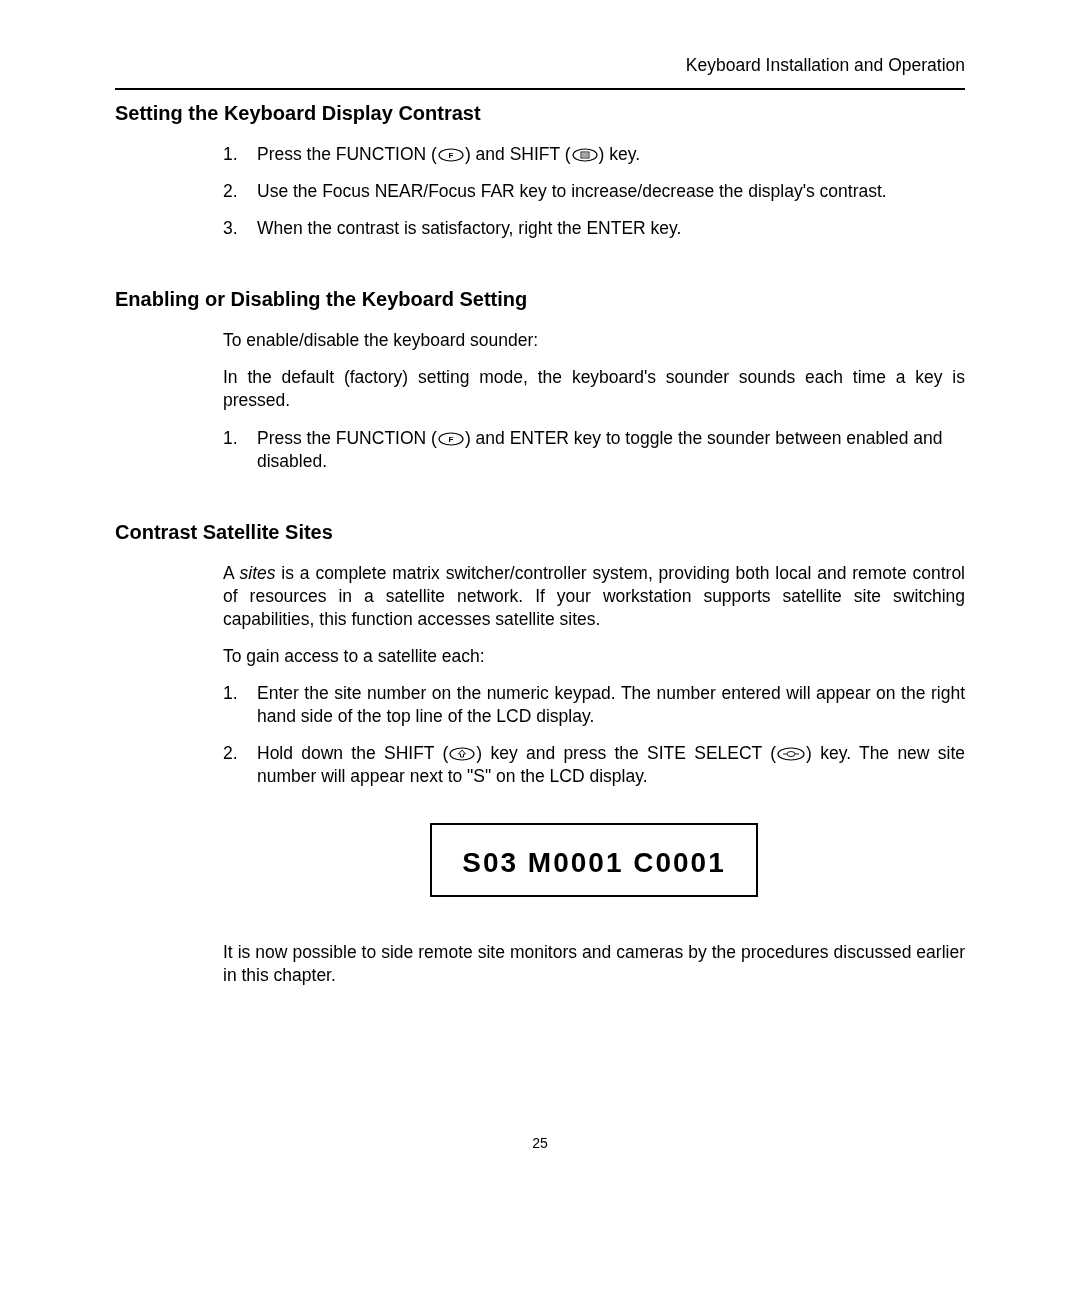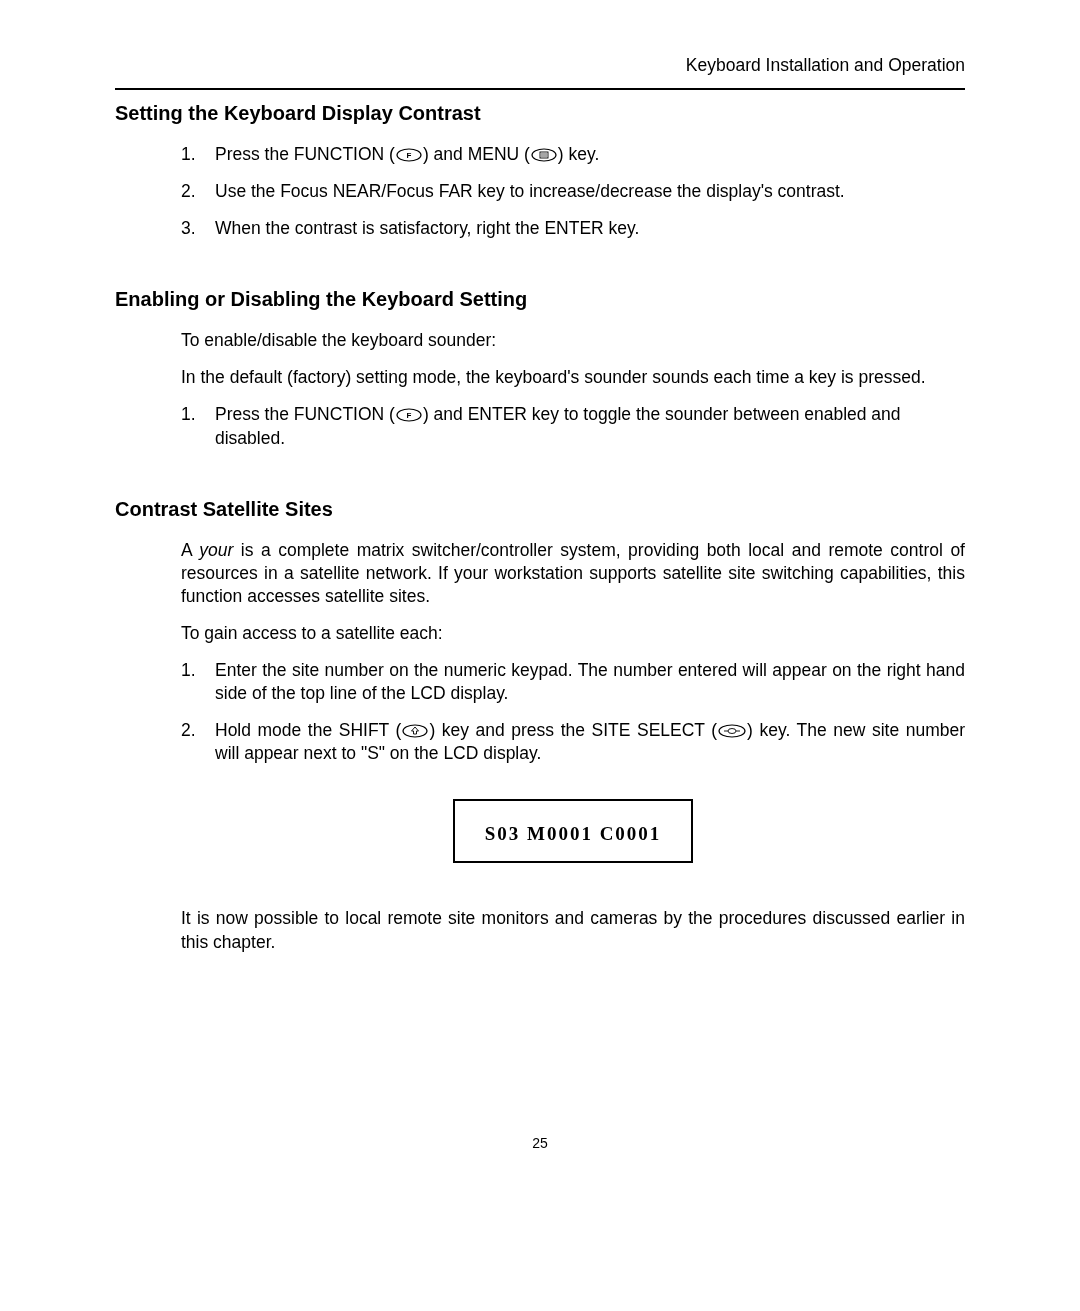--- a/index.html
+++ b/index.html
@@ -24,21 +24,21 @@
     }
     h2 {
       font-size: 20px;
       font-weight: bold;
       margin-bottom: 18px;
     }
     .section {
       margin-bottom: 48px;
     }
     .indent {
-      margin-left: 66px;
+      margin-left: 108px;
     }
     .para {
       margin-bottom: 14px;
       line-height: 1.32;
     }
     .justify { text-align: justify; }
     ol {
       list-style: none;
       counter-reset: item;
       margin-bottom: 14px;
@@ -63,22 +63,22 @@
     }
     .key-icon svg { display: block; }
     .lcd-wrap {
       text-align: center;
       margin: 34px 0 44px 0;
     }
     .lcd {
       display: inline-block;
       border: 2px solid #000;
       padding: 22px 30px 16px 30px;
-      font-family: Liberation Serif, serif;
-      font-size: 19px;
+      font-family: Liberation Sans, sans-serif;
+      font-size: 28px;
       font-weight: bold;
       letter-spacing: 2px;
     }
     .italic { font-style: italic; }
     .pagenum {
       position: absolute;
       bottom: 160px;
       left: 0;
       width: 100%;
       text-align: center;
@@ -93,21 +93,21 @@
   <div class="header-line">Keyboard Installation and Operation</div>
 
   <div class="section">
     <h2>Setting the Keyboard Display Contrast</h2>
     <div class="indent">
       <ol>
         <li>
           <span>Press the FUNCTION (</span><span class="key-icon"><svg width="26" height="14" viewBox="0 0 26 14">
                 <ellipse cx="13" cy="7" rx="12" ry="6" fill="none" stroke="#000" stroke-width="1.2"></ellipse>
                 <text x="13" y="10" font-size="8" font-family="Arial" font-weight="bold" text-anchor="middle">F</text>
-              </svg></span><span>) and MENU (</span><span class="key-icon"><svg width="26" height="14" viewBox="0 0 26 14">
+              </svg></span><span>) and SHIFT (</span><span class="key-icon"><svg width="26" height="14" viewBox="0 0 26 14">
                 <ellipse cx="13" cy="7" rx="12" ry="6" fill="none" stroke="#000" stroke-width="1.2"></ellipse>
                 <rect x="9" y="4" width="8" height="6" fill="none" stroke="#000" stroke-width="0.9"></rect>
                 <line x1="10" y1="6" x2="16" y2="6" stroke="#000" stroke-width="0.7"></line>
                 <line x1="10" y1="8" x2="16" y2="8" stroke="#000" stroke-width="0.7"></line>
               </svg></span><span>) key.</span>
         </li>
         <li>Use the Focus NEAR/Focus FAR key to increase/decrease the display's contrast.</li>
         <li>When the contrast is satisfactory, right the ENTER key.</li>
       </ol>
     </div>
@@ -126,41 +126,41 @@
               </svg></span><span>) and ENTER key to toggle the sounder between enabled and disabled.</span>
         </li>
       </ol>
     </div>
   </div>
 
   <div class="section">
     <h2>Contrast Satellite Sites</h2>
     <div class="indent">
       <p class="para justify">
-        <span>A </span><span class="italic">your</span><span> is a complete matrix switcher/controller system, providing both local and remote control of resources in a satellite network. If your workstation supports satellite site switching capabilities, this function accesses satellite sites.</span>
+        <span>A </span><span class="italic">sites</span><span> is a complete matrix switcher/controller system, providing both local and remote control of resources in a satellite network. If your workstation supports satellite site switching capabilities, this function accesses satellite sites.</span>
       </p>
       <p class="para">To gain access to a satellite each:</p>
       <ol>
         <li class="justify">Enter the site number on the numeric keypad. The number entered will appear on the right hand side of the top line of the LCD display.</li>
         <li class="justify">
-          <span>Hold mode the SHIFT (</span><span class="key-icon"><svg width="26" height="14" viewBox="0 0 26 14">
+          <span>Hold down the SHIFT (</span><span class="key-icon"><svg width="26" height="14" viewBox="0 0 26 14">
                 <ellipse cx="13" cy="7" rx="12" ry="6" fill="none" stroke="#000" stroke-width="1.2"></ellipse>
                 <path d="M13 3 L16.5 7 L14.5 7 L14.5 10 L11.5 10 L11.5 7 L9.5 7 Z" fill="none" stroke="#000" stroke-width="0.9"></path>
               </svg></span><span>) key and press the SITE SELECT (</span><span class="key-icon"><svg width="28" height="14" viewBox="0 0 28 14">
                 <ellipse cx="14" cy="7" rx="13" ry="6" fill="none" stroke="#000" stroke-width="1.2"></ellipse>
                 <ellipse cx="14" cy="7" rx="4" ry="2.5" fill="none" stroke="#000" stroke-width="0.9"></ellipse>
                 <line x1="6" y1="7" x2="10" y2="7" stroke="#000" stroke-width="0.9"></line>
                 <line x1="18" y1="7" x2="22" y2="7" stroke="#000" stroke-width="0.9"></line>
               </svg></span><span>) key. The new site number will appear next to "S" on the LCD display.</span>
         </li>
       </ol>
 
       <div class="lcd-wrap">
         <span class="lcd">S03 M0001 C0001</span>
       </div>
 
-      <p class="para justify">It is now possible to local remote site monitors and cameras by the procedures discussed earlier in this chapter.</p>
+      <p class="para justify">It is now possible to side remote site monitors and cameras by the procedures discussed earlier in this chapter.</p>
     </div>
   </div>
 
 </div>
 
 <div class="pagenum">25</div>
 
 </body></html>

